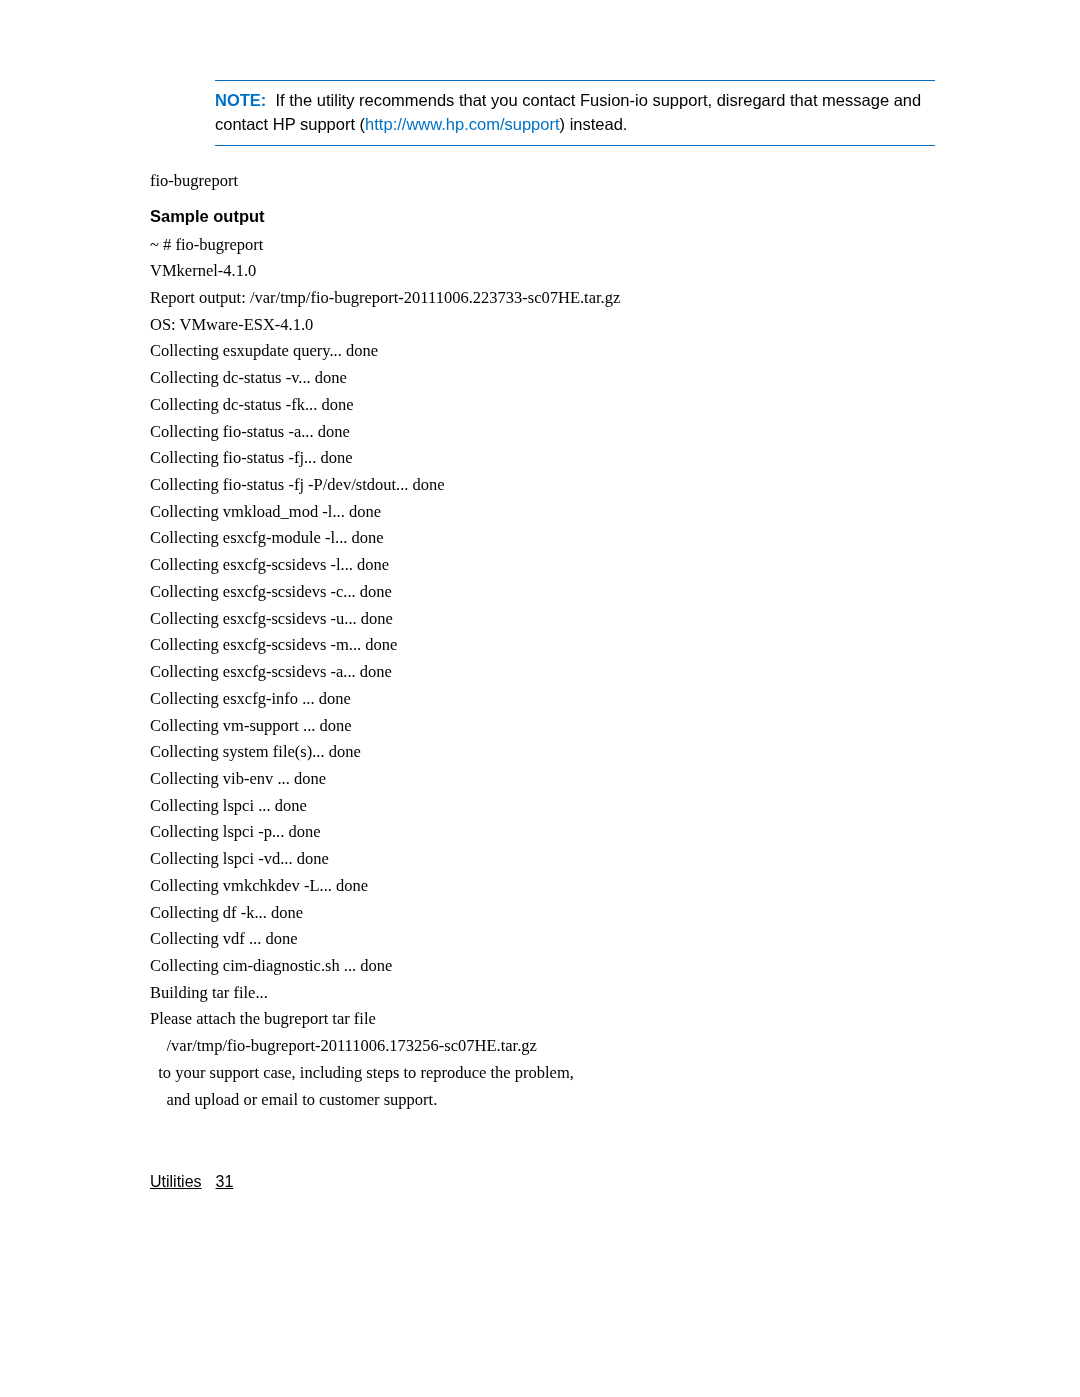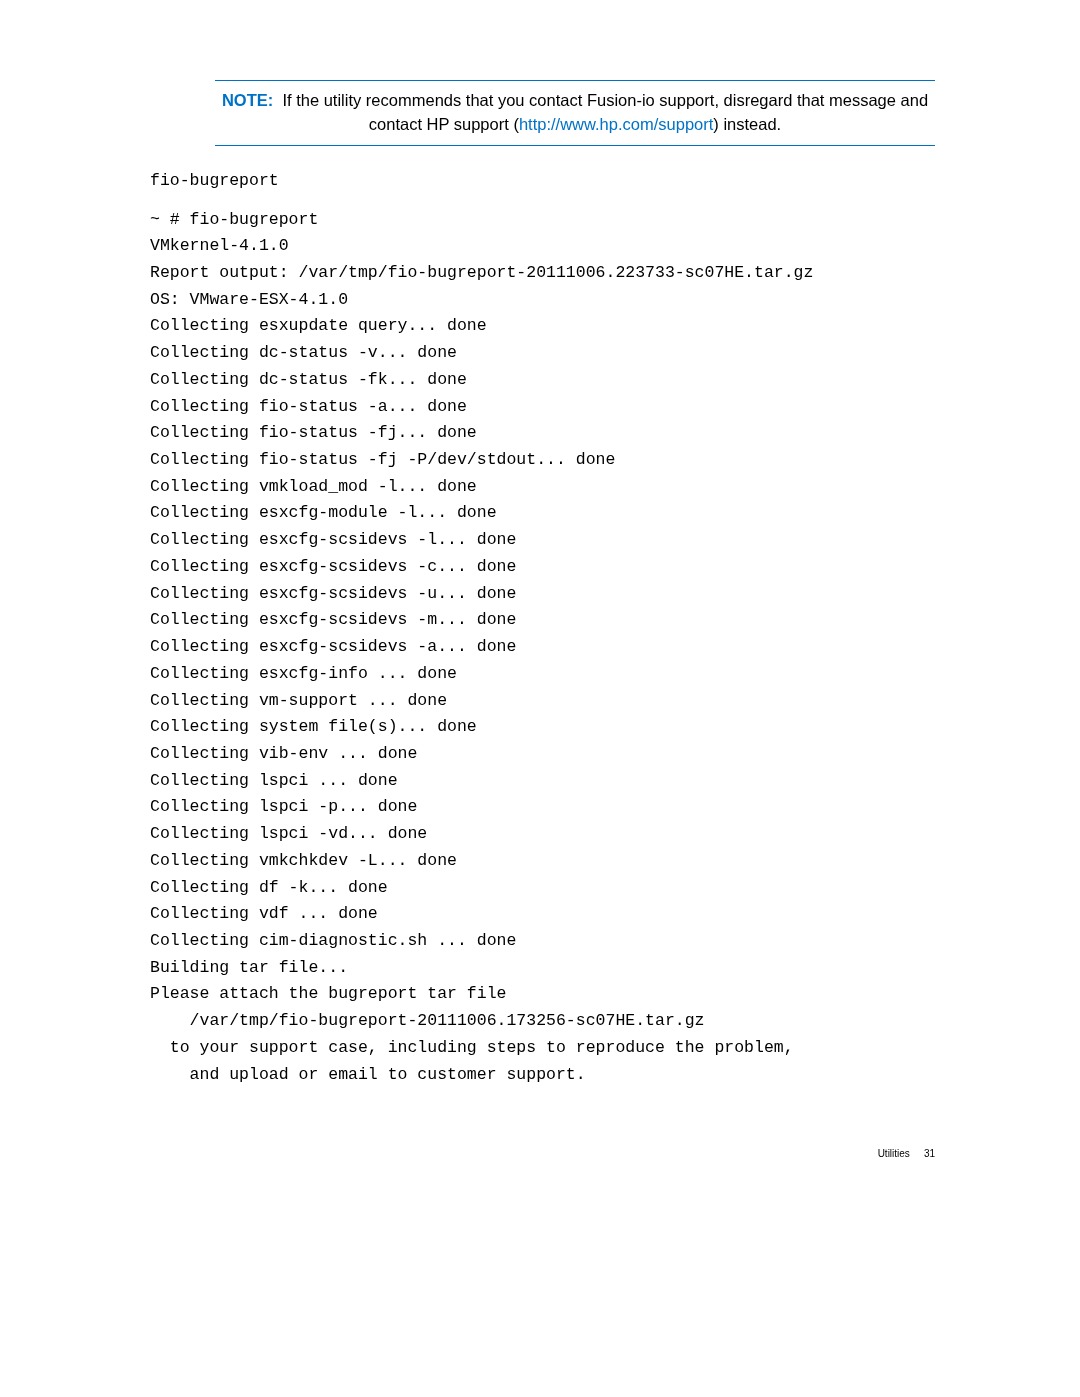--- a/index.html
+++ b/index.html
@@ -16,64 +16,65 @@
     width: 1080px;
   }
   .note-box {
     border-top: 1px solid #0072C6;
     border-bottom: 1px solid #0072C6;
     padding: 8px 0 8px 0;
     margin-left: 65px;
     margin-bottom: 22px;
     font-size: 16.5px;
     line-height: 1.45;
-    text-align: center;
   }
   .note-label {
     color: #0072C6;
     font-weight: bold;
   }
   .note-link {
     color: #0072C6;
     text-decoration: none;
   }
   .section-heading {
     font-weight: bold;
     font-size: 16.5px;
     margin: 0 0 6px 0;
   }
   .mono {
-    font-family: Liberation Mono, monospace;
+    font-family: Liberation Serif, serif;
     font-size: 16.5px;
     line-height: 1.62;
     white-space: pre;
     margin: 0 0 12px 0;
   }
   .footer {
     position: relative;
     margin-top: 60px;
-    text-align: right;
-    font-size: 10px;
+    text-align: left;
+    font-size: 16px;
     padding-right: 0;
+    text-decoration: underline;
   }
   .footer .sec {
     margin-right: 14px;
   }
 </style>
 </head>
 <body>
 
 <div class="page">
 
   <div class="note-box">
     <span class="note-label">NOTE:</span>&nbsp;&nbsp;<span>If the utility recommends that you contact Fusion-io support, disregard that message and contact HP support (</span><a href="#" class="note-link">http://www.hp.com/support</a><span>) instead.</span>
   </div>
 
   <div class="mono">fio-bugreport</div>
 
+  <div class="section-heading">Sample output</div>
   <div class="mono" id="sample-block">~ # fio-bugreport
 VMkernel-4.1.0
 Report output: /var/tmp/fio-bugreport-20111006.223733-sc07HE.tar.gz
 OS: VMware-ESX-4.1.0
 Collecting esxupdate query... done
 Collecting dc-status -v... done
 Collecting dc-status -fk... done
 Collecting fio-status -a... done
 Collecting fio-status -fj... done
 Collecting fio-status -fj -P/dev/stdout... done

